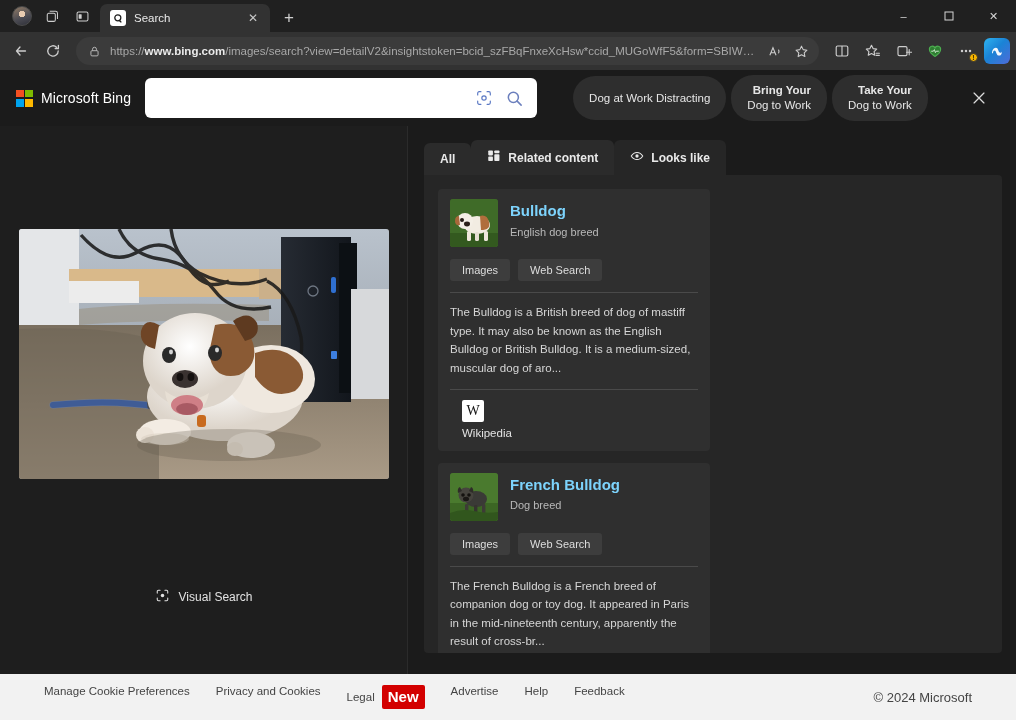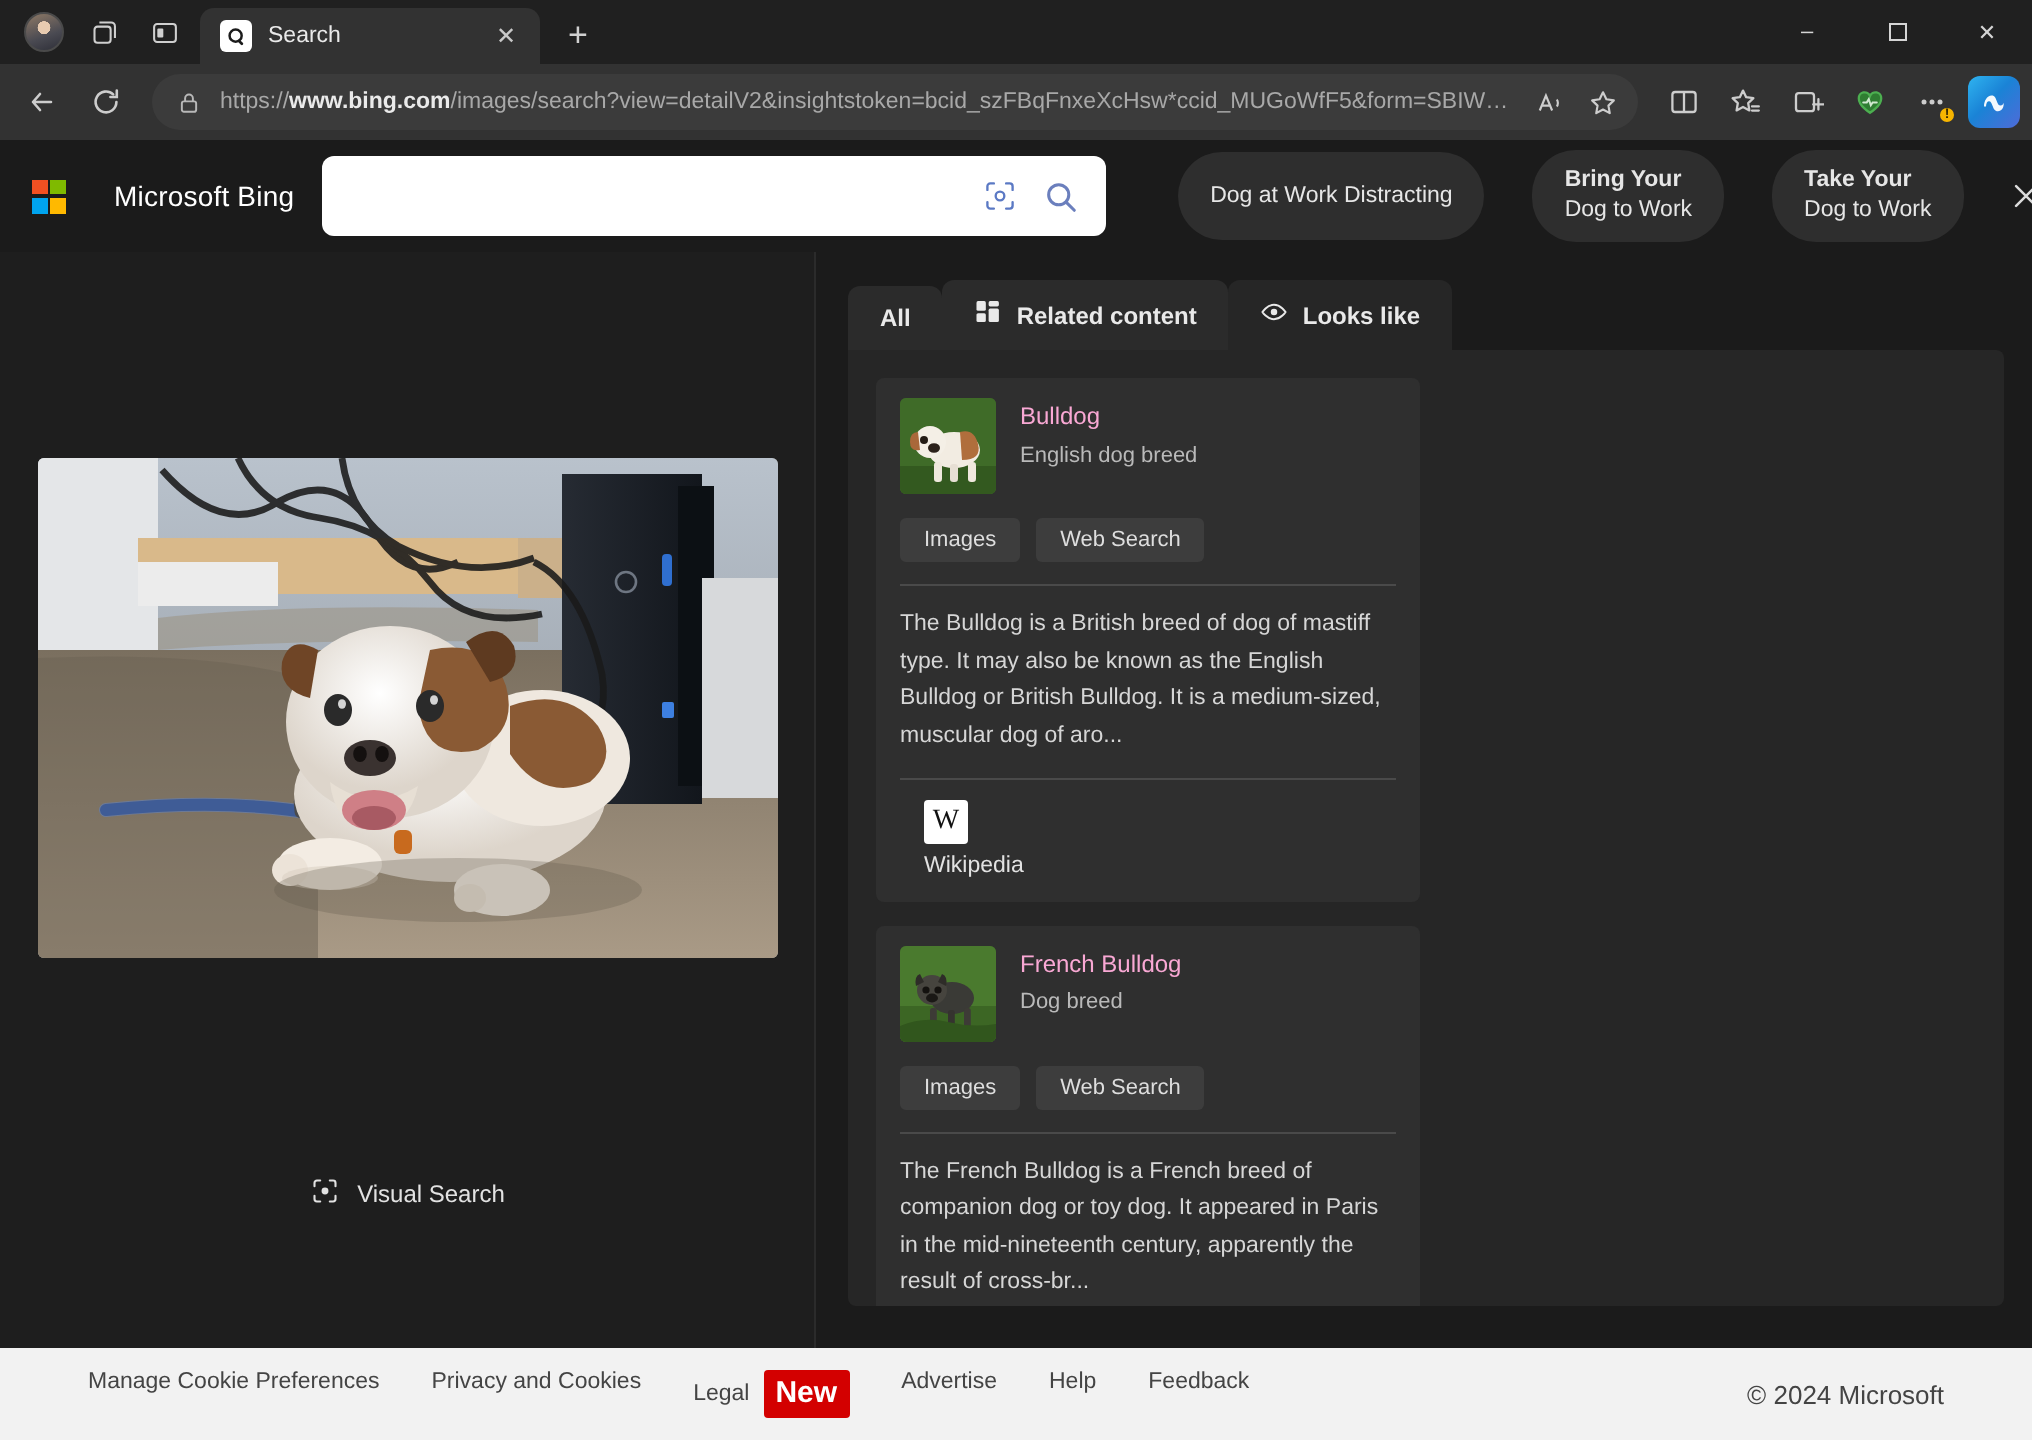--- a/index.html
+++ b/index.html
@@ -101,21 +101,21 @@
     display:flex;align-items:center;justify-content:center;margin-left:2px;
   }
 
   
   .page { flex:1; background:#1b1b1b; display:flex; flex-direction:column; overflow:hidden; }
 
   .bing-header {
     height:56px; display:flex; align-items:center; padding:0 16px; gap:14px;
     background:#1b1b1b; flex:0 0 56px;
   }
-  .bing-logo { display:flex; align-items:center; gap:24px; flex:0 0 auto;text-align:center; }
+  .bing-logo { display:flex; align-items:center; gap:8px; flex:0 0 auto;text-align:center; }
   .ms-squares { width:17px;height:17px;display:grid;grid-template-columns:1fr 1fr;
     grid-template-rows:1fr 1fr; gap:1.5px; }
   .ms-squares i{display:block;}
   .ms-squares i:nth-child(1){background:#f25022;}
   .ms-squares i:nth-child(2){background:#7fba00;}
   .ms-squares i:nth-child(3){background:#00a4ef;}
   .ms-squares i:nth-child(4){background:#ffb900;}
   .bing-name { font-size:14px; color:#fff; font-weight:400; letter-spacing:.1px; }
 
   .searchbox {
@@ -123,22 +123,22 @@
     display:flex; align-items:center; padding:0 10px 0 14px; gap:4px; flex:0 0 392px;
   }
   .searchbox input {
     flex:1; border:none; outline:none; background:transparent; font-size:13px;
     color:#222; font-family:"Liberation Sans", sans-serif; min-width:0;
   }
   .sb-ico { width:26px;height:26px;display:flex;align-items:center;justify-content:center;
     color:#5b79c4; flex:0 0 26px; }
   .sb-ico.search { color:#6b7fbd; }
 
-  .chips { display:flex; align-items:center; gap:24px; flex:1; justify-content:flex-start;
-    padding-left:22px; }
+  .chips { display:flex; align-items:center; gap:5px; flex:1; justify-content:flex-start;
+    padding-left:22px;text-align:right; }
   .chip {
     background:#2e2e2e; border-radius:22px; padding:8px 16px; min-height:44px;
     display:flex; flex-direction:column; justify-content:center;
     font-size:11.5px; color:#e6e6e6; line-height:1.3; white-space:nowrap;
   }
   .chip .l1{font-weight:700;}
   .chip.single{font-weight:400;}
   .hdr-close {
     width:34px;height:34px;display:flex;align-items:center;justify-content:center;
     color:#dcdcdc;flex:0 0 34px;margin-right:4px;
@@ -181,21 +181,21 @@
   }
 
   .card {
     width:272px; background:#2f2f2f; border-radius:4px; padding:10px 12px 12px;
     display:flex; flex-direction:column;
   }
   .card-head { display:flex; gap:12px; align-items:flex-start; }
   .card-thumb { width:48px;height:48px;border-radius:3px;overflow:hidden;flex:0 0 48px;background:#3a5a2a; }
   .card-thumb svg{display:block;width:100%;height:100%;}
   .card-titles{min-width:0;padding-top:2px;}
-  .card-title{font-size:12px;font-weight:400;color:#f9a8d4;line-height:1.3;}
+  .card-title{font-size:15px;font-weight:700;color:#7dd3fc;line-height:1.3;}
   .card-sub{font-size:11px;color:#b9b9b9;margin-top:4px;line-height:1.3;}
   .card-btns{display:flex;gap:8px;margin-top:12px;}
   .cbtn{
     background:#3d3d3d;border-radius:3px;padding:5px 12px;font-size:11px;color:#dedede;
     white-space:nowrap;
   }
   .card-hr{height:1px;background:#4a4a4a;margin:11px 0 0;}
   .card-desc{
     font-size:11.5px;color:#d6d6d6;line-height:1.62;margin-top:10px;
   }

